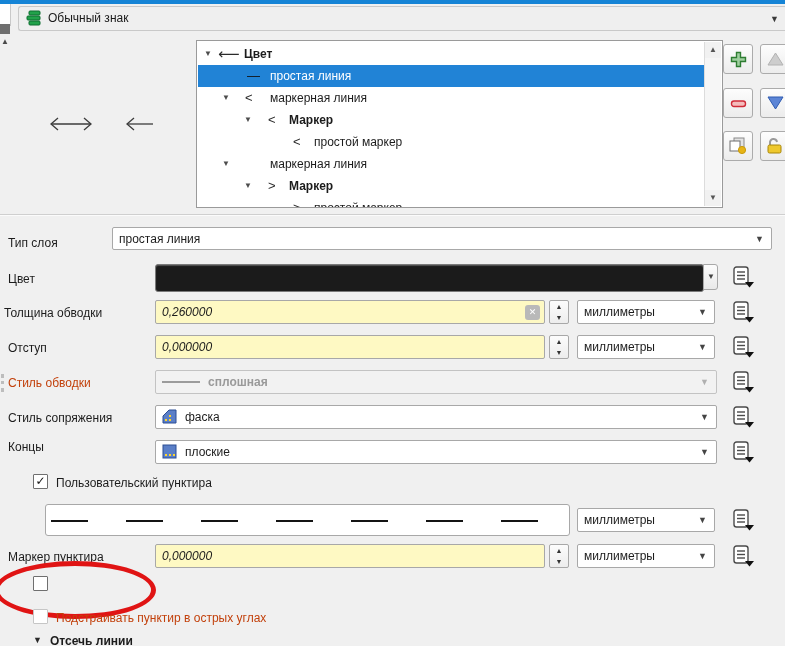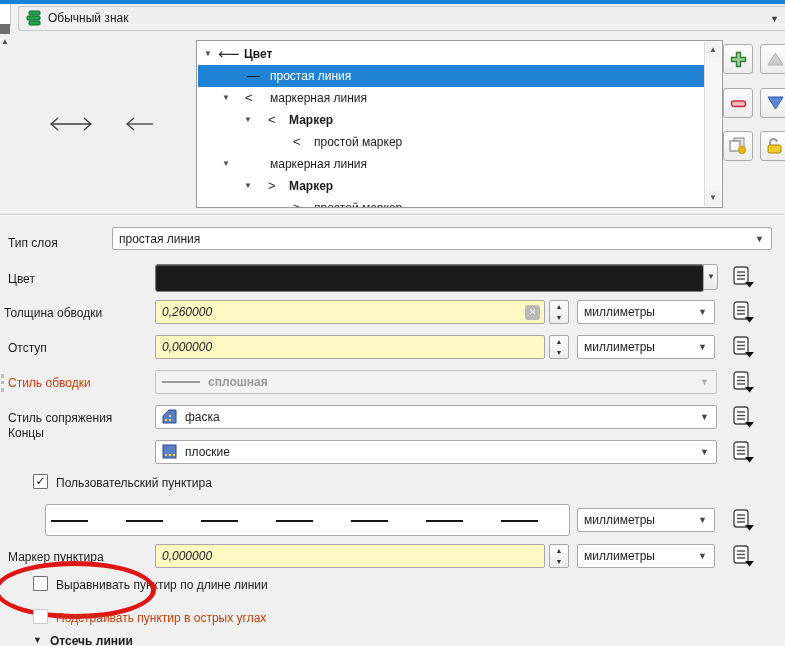--- a/index.html
+++ b/index.html
@@ -248,21 +248,21 @@
     <span class="arrow">▼</span>
   </div>
   <svg class="abs" style="left:732px;top:406px" width="24" height="24">
     <rect x="2" y="1" width="14" height="17" rx="2.5" fill="#ffffff" stroke="#4a4a4a" stroke-width="1.4"></rect>
     <line x1="5" y1="6" x2="13" y2="6" stroke="#4a4a4a" stroke-width="1.4"></line>
       <line x1="5" y1="9.5" x2="13" y2="9.5" stroke="#4a4a4a" stroke-width="1.4"></line>
       <line x1="5" y1="13" x2="13" y2="13" stroke="#4a4a4a" stroke-width="1.4"></line>
     <polygon points="13,16 22,16 17.5,21.5" fill="#111"></polygon>
   </svg>
 
-  <div class="abs lbl" style="left:8px;top:426px">Концы</div>
+  <div class="abs lbl" style="left:8px;top:440px">Концы</div>
   <div class="abs combo" style="left:155px;top:440px;width:562px;height:24px">
     <svg width="16" height="16" style="margin-right:7px">
       <rect x="1" y="1" width="13" height="13" fill="#5b7fc7" stroke="#2d4f94"></rect>
       <rect x="3" y="10" width="2" height="2" fill="#ffd42a"></rect>
         <rect x="7" y="10" width="2" height="2" fill="#ffd42a"></rect>
         <rect x="11" y="10" width="2" height="2" fill="#ffd42a"></rect>
     </svg>
     <span>плоские</span>
     <span class="arrow">▼</span>
   </div>
@@ -308,21 +308,20 @@
   </div>
   <svg class="abs" style="left:732px;top:545px" width="24" height="24">
     <rect x="2" y="1" width="14" height="17" rx="2.5" fill="#ffffff" stroke="#4a4a4a" stroke-width="1.4"></rect>
     <line x1="5" y1="6" x2="13" y2="6" stroke="#4a4a4a" stroke-width="1.4"></line>
       <line x1="5" y1="9.5" x2="13" y2="9.5" stroke="#4a4a4a" stroke-width="1.4"></line>
       <line x1="5" y1="13" x2="13" y2="13" stroke="#4a4a4a" stroke-width="1.4"></line>
     <polygon points="13,16 22,16 17.5,21.5" fill="#111"></polygon>
   </svg>
 
   <div class="abs cb" style="left:33px;top:576px"></div>
-  <div class="abs lbl" style="left:56px;top:578px">Выравнивать пунктир по длине линии</div>
   <div class="abs red-ellipse" style="left:-6px;top:561px;width:152px;height:48px"></div>
 
   <div class="abs cb dis" style="left:33px;top:609px"></div>
   <div class="abs lbl dis" style="left:56px;top:611px">Подстраивать пунктир в острых углах</div>
 
   <div class="abs grp-tri" style="left:33px;top:635px">▼</div>
   <div class="abs lbl bold" style="left:50px;top:634px">Отсечь линии</div>
 
 </div>
 

